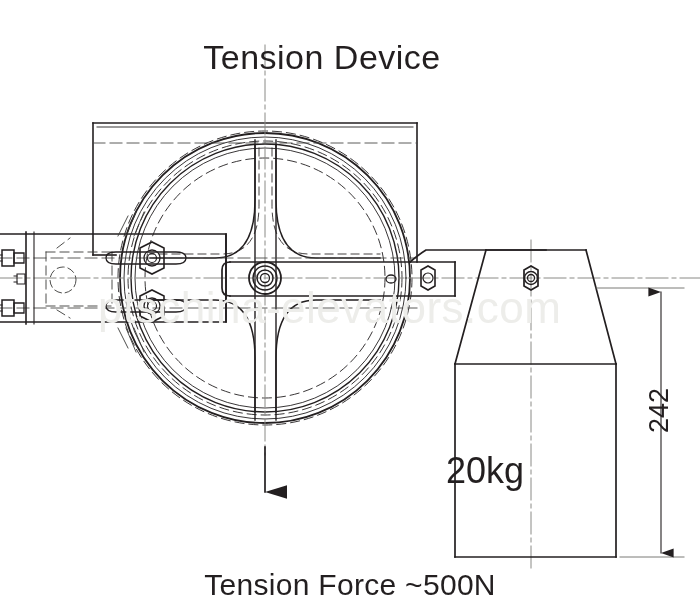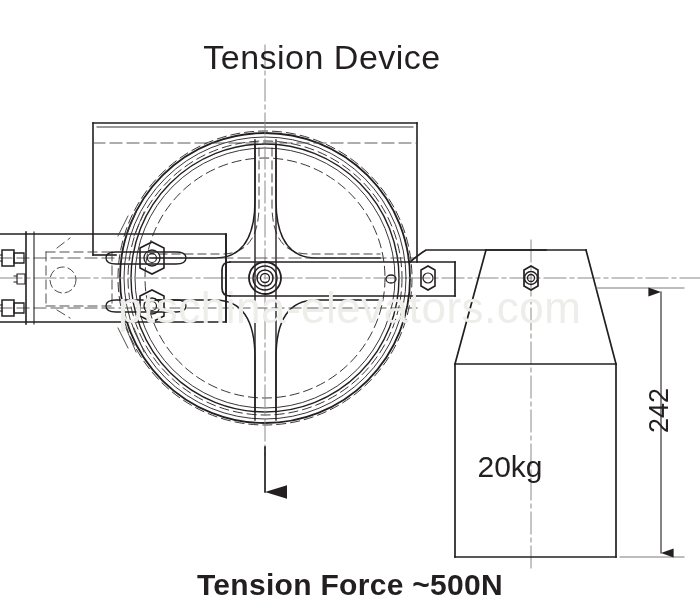--- a/index.html
+++ b/index.html
@@ -38,46 +38,44 @@
     color: #231f20;
   }
   #footer-text {
     left: 0;
     top: 568px;
     width: 700px;
     text-align: center;
     font-size: 30px;
     letter-spacing: 0.3px;
     color: #231f20;
-    font-weight: bold;
   }
   #weight-text {
-    left: 450px;
+    left: 425px;
     top: 450px;
     width: 120px;
     text-align: center;
-    font-size: 30px;
+    font-size: 36px;
     color: #231f20;
   }
   #dim-text {
     left: 637px;
     top: 395px;
     font-size: 27px;
     color: #231f20;
     transform: rotate(-90deg);
     transform-origin: 50% 50%;
   }
   #watermark-text {
     left: 98px;
     top: 283px;
     font-size: 44px;
     color: #ededea;
     letter-spacing: 0.5px;
     font-weight: 500;
-    margin-left: 20px;
   }
 </style>
 </head>
 <body>
 
 <div id="page">
 
   <svg id="drawing" viewBox="0 0 700 609">
     <defs>
       <marker id="arrowDown" markerWidth="10" markerHeight="14" refX="5" refY="13" orient="auto">

